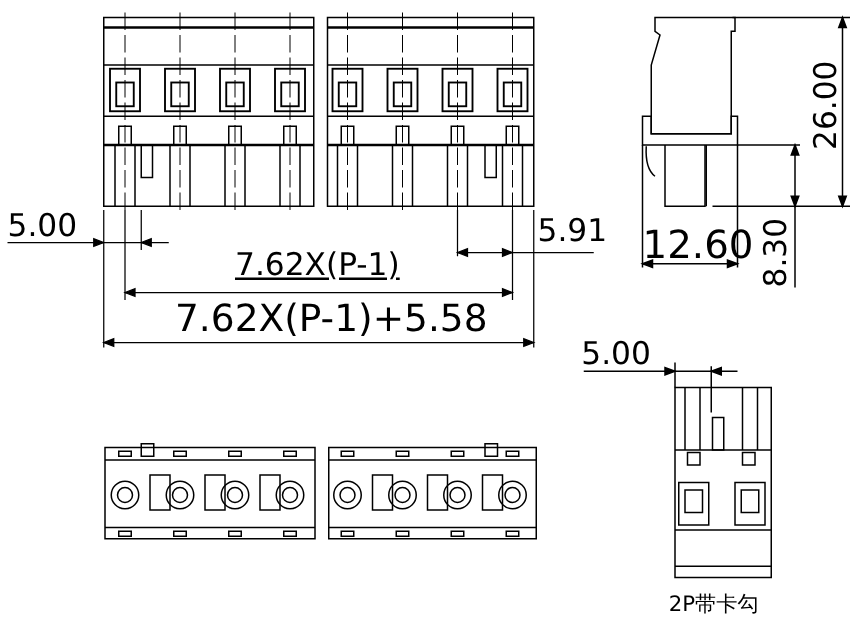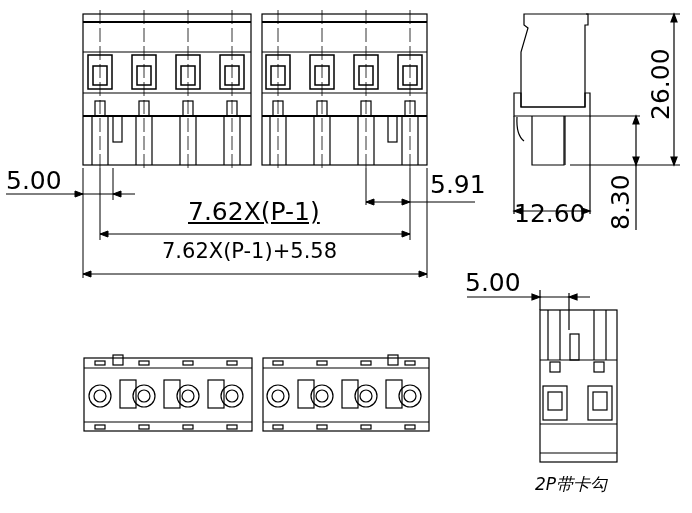--- a/index.html
+++ b/index.html
@@ -204,18 +204,18 @@
     <line x1="467" y1="297" x2="590" y2="297"></line>
     <line x1="540" y1="290" x2="540" y2="310"></line>
     <line x1="569" y1="293" x2="569" y2="330"></line>
     <path d="M540 297 l-8 -3 v6 z M569 297 l8 -3 v6 z" fill="#000"></path>
   </g>
 </svg>
 
 <div class="lbl" style="left:6px;top:168px;font-size:25px;">5.00</div>
 <div class="lbl" style="left:430px;top:172px;font-size:25px;">5.91</div>
 <div class="lbl" style="left:188px;top:199px;font-size:25px;text-decoration:underline;">7.62X(P-1)</div>
-<div class="lbl" style="left:162px;top:241px;font-size:21px;">7.62X(P-1)+5.58</div>
+<div class="lbl" style="left:140px;top:241px;font-size:30px;">7.62X(P-1)+5.58</div>
 <div class="lbl" style="left:648px;top:120px;font-size:25px;transform:rotate(-90deg);transform-origin:0 0;">26.00</div>
-<div class="lbl" style="left:514px;top:181px;font-size:25px;margin-top:20px;">12.60</div>
+<div class="lbl" style="left:514px;top:181px;font-size:31px;">12.60</div>
 <div class="lbl" style="left:608px;top:230px;font-size:25px;transform:rotate(-90deg);transform-origin:0 0;">8.30</div>
 <div class="lbl" style="left:465px;top:270px;font-size:25px;">5.00</div>
-<div class="lbl" style="left:535px;top:476px;font-size:17px;font-style:italic;">2P带卡勾</div>
+<div class="lbl" style="left:535px;top:476px;font-size:17px;">2P带卡勾</div>
 
 </body></html>

